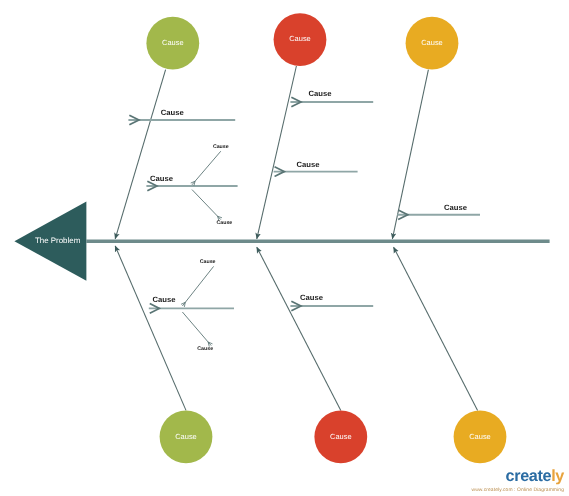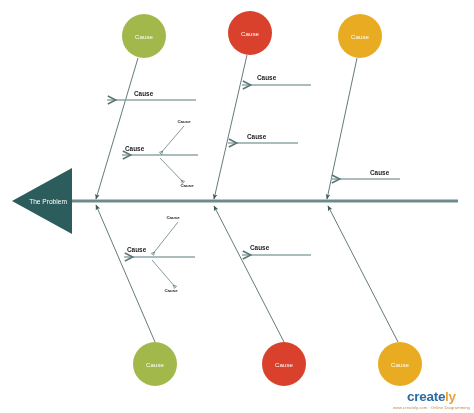--- a/index.html
+++ b/index.html
@@ -60,21 +60,21 @@
     font-family: "Liberation Sans", sans-serif;
     font-size: 4.4px;
     font-weight: bold;
     text-anchor: middle;
     dominant-baseline: alphabetic;
   }
   .wm {
     position: absolute;
     right: 4px;
     bottom: 3px;
-    text-align: center;
+    text-align: right;
     line-height: 1;
     user-select: none;
   }
   .wm-main {
     font-family: "Liberation Sans", sans-serif;
     font-size: 13.5px;
     font-weight: bold;
     color: #2b6ca3;
     letter-spacing: -0.3px;
     white-space: nowrap;

